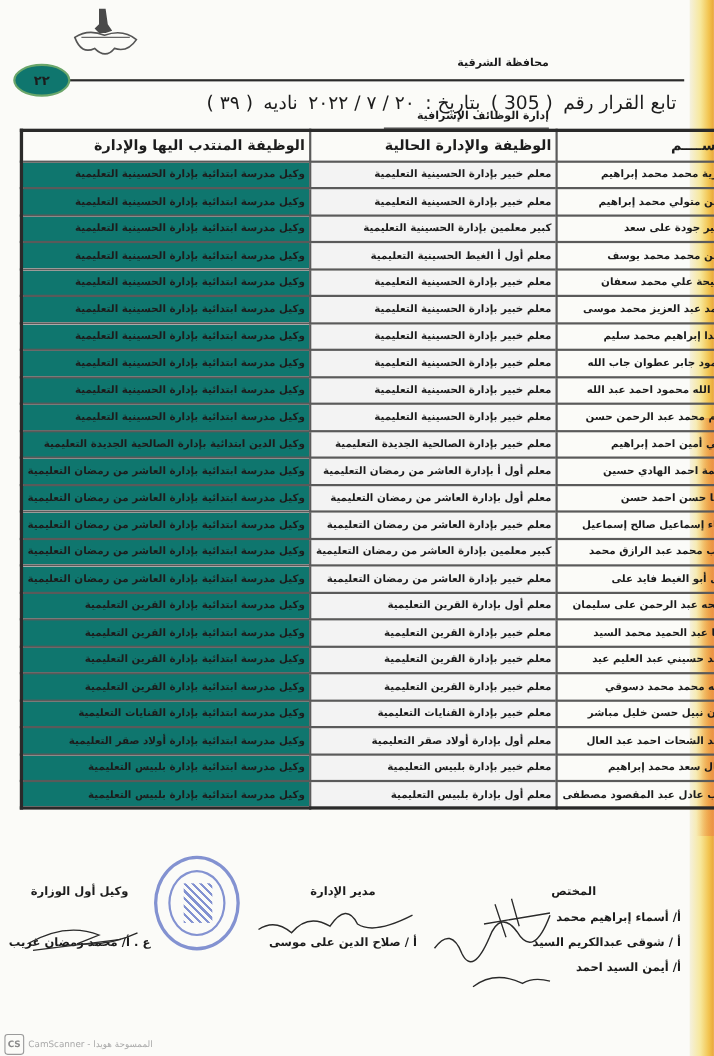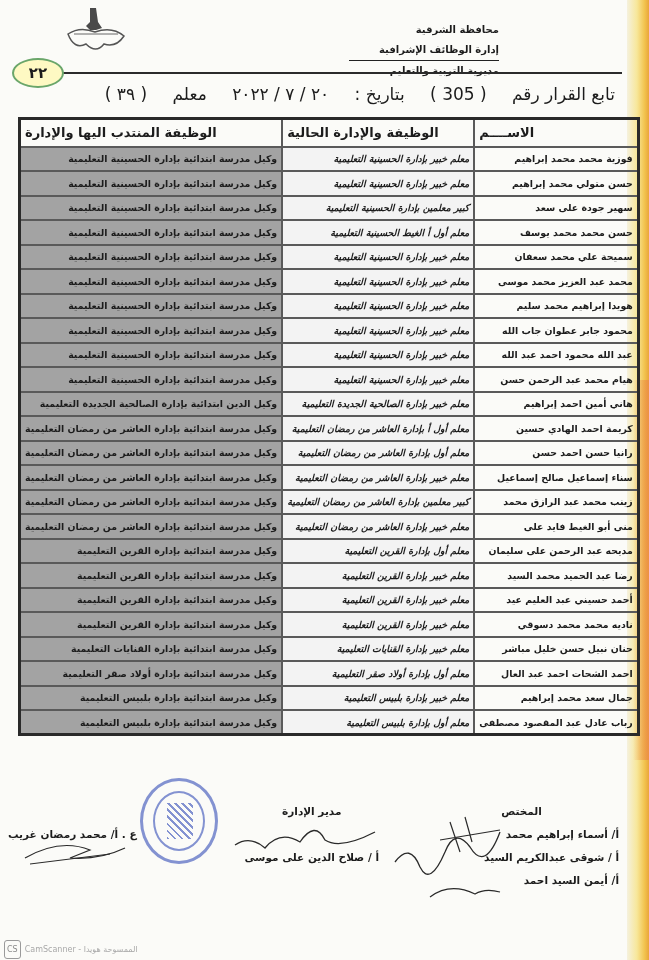--- a/index.html
+++ b/index.html
@@ -15,55 +15,55 @@
     background: linear-gradient(to right, #f5f1de 0%, #f7e79a 45%, #f2c34e 80%, #e9a53b 100%);
   }
   .page-edge::after {
     content: ""; position: absolute; top: 380px; left: 6px; width: 16px; height: 380px;
     background: linear-gradient(to right, rgba(240,150,70,0), rgba(236,140,70,0.8));
   }
   .letterhead {
     position: absolute; top: 20px; right: 150px; width: 150px;
     direction: rtl; text-align: right; font-weight: bold; font-size: 10px; line-height: 20px;
   }
-  .letterhead div { white-space: nowrap; }
+  .letterhead div { white-space: nowrap; margin-top: 28px; }
   .emblem {
     position: absolute; top: 4px; left: 60px; width: 70px; height: 52px;
   }
   .page-number {
     position: absolute; top: 58px; left: 12px; width: 52px; height: 30px;
     border: 2px solid #6aa66a; border-radius: 50%;
-    font-weight: bold; font-size: 15px; text-align: center; line-height: 26px;
-    background: #fef9c3; z-index: 2;
+    font-weight: bold; font-size: 12px; text-align: center; line-height: 26px;
+    background: #0f766e; z-index: 2;
   }
   .header-rule {
     position: absolute; top: 72px; left: 62px; width: 560px; height: 2px; background: #2b2b2b;
   }
   .decision-line {
     position: absolute; top: 84px; left: 90px; right: 34px;
     direction: rtl; text-align: right; font-size: 17px; white-space: nowrap;
   }
-  .decision-line span { margin-left: 20px; }
+  .decision-line span { margin-left: 4px; }
 
   table.roster {
     position: absolute; top: 117px; left: 18px; width: 598px;
     border-collapse: collapse; direction: rtl;
     border: 3px solid #2a2a2a;
   }
   table.roster th, table.roster td {
     border: 2px solid #5a5a5a; height: 24.5px; padding: 0 4px;
     white-space: nowrap; overflow: hidden;
   }
   table.roster th {
-    font-size: 13px; font-weight: bold; height: 28px; text-align: left;
+    font-size: 13px; font-weight: bold; height: 28px; text-align: right;
   }
   table.roster td { font-size: 9.4px; font-weight: bold; text-align: right; }
   td.col-name { width: 176px; }
-  td.col-current { width: 190px; background: #f3f3f3; font-style: italic; }
-  td.col-target { width: 197px; background: #a3a3a3; }
+  td.col-current { width: 190px; background: #f3f3f3; }
+  td.col-target { width: 197px; background: #0f766e; }
 
   .signatures { position: absolute; top: 800px; left: 0; width: 649px; height: 110px; direction: rtl; }
   .sig-block { position: absolute; font-weight: bold; font-size: 10.5px; line-height: 23px; white-space: nowrap; text-align: right; }
   .sig-specialist { right: 30px; top: 0; }
   .sig-specialist .title { text-align: center; margin-right: 60px; }
   .sig-manager { right: 270px; top: 0; text-align: center; }
   .sig-undersecretary { left: 8px; top: 0; text-align: center; }
   .stamp {
     position: absolute; top: 778px; left: 140px; width: 78px; height: 86px;
     border: 3px solid #5b6fc4; border-radius: 50%; opacity: 0.75;
@@ -75,21 +75,21 @@
   .stamp .eagle {
     position: absolute; top: 22px; left: 24px; width: 26px; height: 36px;
     background: repeating-linear-gradient(45deg, #5b6fc4 0 2px, transparent 2px 5px);
   }
   .scribble { position: absolute; pointer-events: none; }
   .watermark {
     position: absolute; left: 4px; top: 940px; font-size: 8px; color: #a8a8a8;
     display: flex; align-items: center; gap: 4px;
   }
   .cs-logo {
-    display: inline-block; border: 1px solid #9a9a9a; border-radius: 3px; font-size: 8px; font-weight: normal;
+    display: inline-block; border: 1px solid #9a9a9a; border-radius: 3px; font-size: 8px; font-weight: bold;
     padding: 4px 2px; color: #8a8a8a;
   }
 </style>
 </head>
 <body>
 
 <div class="page-edge"></div>
 
 <div class="letterhead">
   <div>محافظة الشرقية</div>
@@ -104,21 +104,21 @@
 </svg>
 
 <div class="page-number">٢٢</div>
 <div class="header-rule"></div>
 
 <div class="decision-line">
   <span>تابع القرار رقم</span>
   <span>( 305 )</span>
   <span>بتاريخ :</span>
   <span>٢٠ / ٧ / ٢٠٢٢</span>
-  <span>معلم</span>
+  <span>ناديه</span>
   <span>( ٣٩ )</span>
 </div>
 
 <table class="roster">
   <thead>
     <tr>
 
       <th>الاســــم</th>
       <th>الوظيفة والإدارة الحالية</th>
       <th>الوظيفة المنتدب اليها والإدارة</th>
@@ -258,20 +258,21 @@
     <div style="height:23px;"></div>
     <div>أ / صلاح الدين على موسى</div>
   </div>
   <div class="sig-block sig-specialist">
     <div class="title">المختص</div>
     <div>أ/ أسماء إبراهيم محمد</div>
     <div>أ / شوقى عبدالكريم السيد</div>
     <div>أ/ أيمن السيد احمد</div>
   </div>
   <div class="sig-block sig-undersecretary">
+    <div>وكيل أول الوزارة</div>
     <div style="height:23px;"></div>
     <div>ع . أ/ محمد رمضان غريب</div>
   </div>
 </div>
 
 <svg class="scribble" style="left:390px; top:812px;" width="120" height="90" viewBox="0 0 120 90">
   <path d="M5 50 Q20 30 30 55 Q40 75 55 40 Q65 15 80 35 Q95 60 110 20" fill="none" stroke="#2a2a2a" stroke-width="1.3"></path>
   <path d="M60 10 L70 40 M75 5 L82 30 M50 28 L110 18" fill="none" stroke="#2a2a2a" stroke-width="1.2"></path>
   <path d="M40 85 Q60 70 85 82 Q95 76 110 80" fill="none" stroke="#2a2a2a" stroke-width="1.2"></path>
 </svg>

